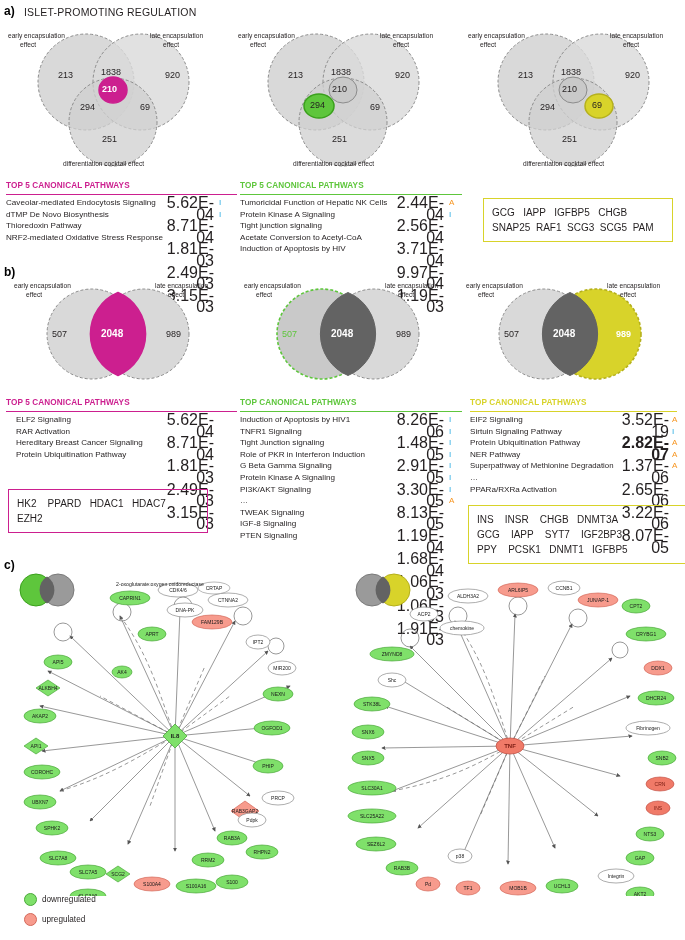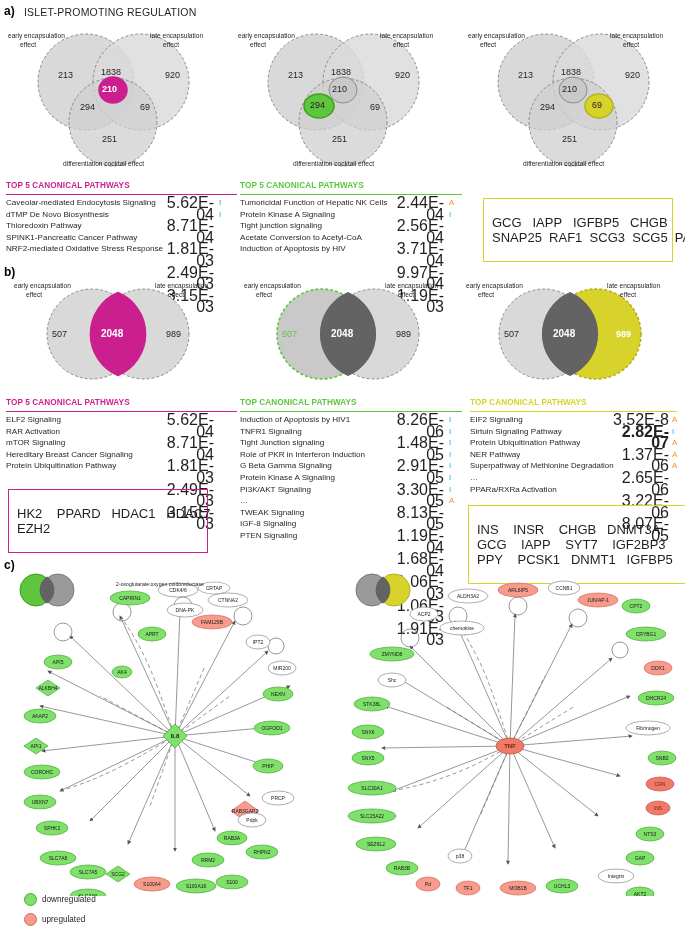--- a/index.html
+++ b/index.html
@@ -12,21 +12,21 @@
   .num{position:absolute;font-size:9px;color:#231f20;font-weight:normal;}
   .num.big{font-size:10px;}
   .num.white{color:#fff;font-weight:bold;}
   .pw-head{position:absolute;font-size:8.2px;font-weight:bold;letter-spacing:.1px;padding-bottom:2px;}
   .pw-rule{position:absolute;height:1px;}
   .pw-table{position:absolute;font-size:8.1px;color:#231f20;}
   .pw-row{display:flex;align-items:baseline;line-height:11.6px;white-space:nowrap;}
   .pw-name{flex:0 0 auto;}
   .pw-val{position:absolute;text-align:right;}
   .pw-arrow{position:absolute;font-size:8px;}
-  .genebox{position:absolute;border:1.6px solid #000;padding:16px 8px;font-size:13px;line-height:15px;}
+  .genebox{position:absolute;border:1.6px solid #000;padding:6px 8px;font-size:10px;line-height:15px;}
   .genebox .grow{white-space:nowrap;}
   .netbox{position:absolute;}
   .legend{position:absolute;font-size:8.2px;display:flex;align-items:center;gap:5px;}
   .legend .sw{width:11px;height:11px;border-radius:50%;display:inline-block;}
   svg{display:block;}
 </style>
 </head>
 <body>
 
 <div class="fig">
@@ -105,23 +105,20 @@
   <div class="pw-rule" style="left:6px;top:194px;width:231px;background:#cc1f8f;"></div>
   <div class="pw-table" style="left:6px;top:197px;width:231px;">
     <div class="pw-row">
         <span class="pw-name">Caveolar-mediated Endocytosis Signaling</span>
       </div>
     <div class="pw-row">
         <span class="pw-name">dTMP De Novo Biosynthesis</span>
       </div>
     <div class="pw-row">
         <span class="pw-name">Thioredoxin Pathway</span>
-      </div>
-    <div class="pw-row">
-        <span class="pw-name">SPINK1-Pancreatic Cancer Pathway</span>
       </div>
     <div class="pw-row">
         <span class="pw-name">NRF2-mediated Oxidative Stress Response</span>
       </div>
   </div>
   <div class="pw-val" style="left:152px;top:197px;width:62px;">
     <div style="line-height:11.6px;">5.62E-04</div>
     <div style="line-height:11.6px;">8.71E-04</div>
     <div style="line-height:11.6px;">1.81E-03</div>
     <div style="line-height:11.6px;">2.49E-03</div>
@@ -228,29 +225,26 @@
     <div class="lbl" style="left:12px;top:9px;">effect</div>
     <div class="lbl" style="left:141px;top:0px;">late encapsulation</div>
     <div class="lbl" style="left:154px;top:9px;">effect</div>
     <div class="num" style="left:38px;top:47px;">507</div>
     <div class="num big white" style="left:87px;top:46px;">2048</div>
     <div class="num" style="left:150px;top:47px;color:#fff;font-weight:bold;">989</div>
   </div>
 
   <div class="pw-head" style="left:6px;top:398px;color:#cc1f8f;">TOP 5 CANONICAL PATHWAYS</div>
   <div class="pw-rule" style="left:6px;top:411px;width:231px;background:#cc1f8f;"></div>
-  <div class="pw-table" style="left:6px;top:414px;width:231px;">
+  <div class="pw-table" style="left:16px;top:414px;width:231px;">
     <div class="pw-row">
         <span class="pw-name">ELF2 Signaling</span>
       </div>
     <div class="pw-row">
         <span class="pw-name">RAR Activation</span>
-      </div>
-    <div class="pw-row">
-        <span class="pw-name">mTOR Signaling</span>
       </div>
     <div class="pw-row">
         <span class="pw-name">Hereditary Breast Cancer Signaling</span>
       </div>
     <div class="pw-row">
         <span class="pw-name">Protein Ubiquitination Pathway</span>
       </div>
   </div>
   <div class="pw-val" style="left:152px;top:414px;width:62px;">
     <div style="line-height:11.6px;">5.62E-04</div>
@@ -355,21 +349,21 @@
         <span class="pw-name" style="font-size:7.8px;">Superpathway of Methionine Degradation</span>
       </div>
     <div class="pw-row">
         <span class="pw-name">…</span>
       </div>
     <div class="pw-row">
         <span class="pw-name">PPARa/RXRa Activation</span>
       </div>
   </div>
   <div class="pw-val" style="left:607px;top:414px;width:62px;">
-    <div style="line-height:11.6px;">3.52E-8</div>
+    <div style="line-height:11.6px;">3.52E-19</div>
     <div style="line-height:11.6px;font-weight:bold;">2.82E-07</div>
     <div style="line-height:11.6px;">1.37E-06</div>
     <div style="line-height:11.6px;">2.65E-06</div>
     <div style="line-height:11.6px;">3.22E-06</div>
     <div style="line-height:11.6px;"></div>
     <div style="line-height:11.6px;">8.07E-05</div>
   </div>
   <div class="pw-arrow" style="left:672px;top:414px;">
     <div style="line-height:11.6px;color:#f7941e;">A</div>
     <div style="line-height:11.6px;color:#29abe2;">I</div>

